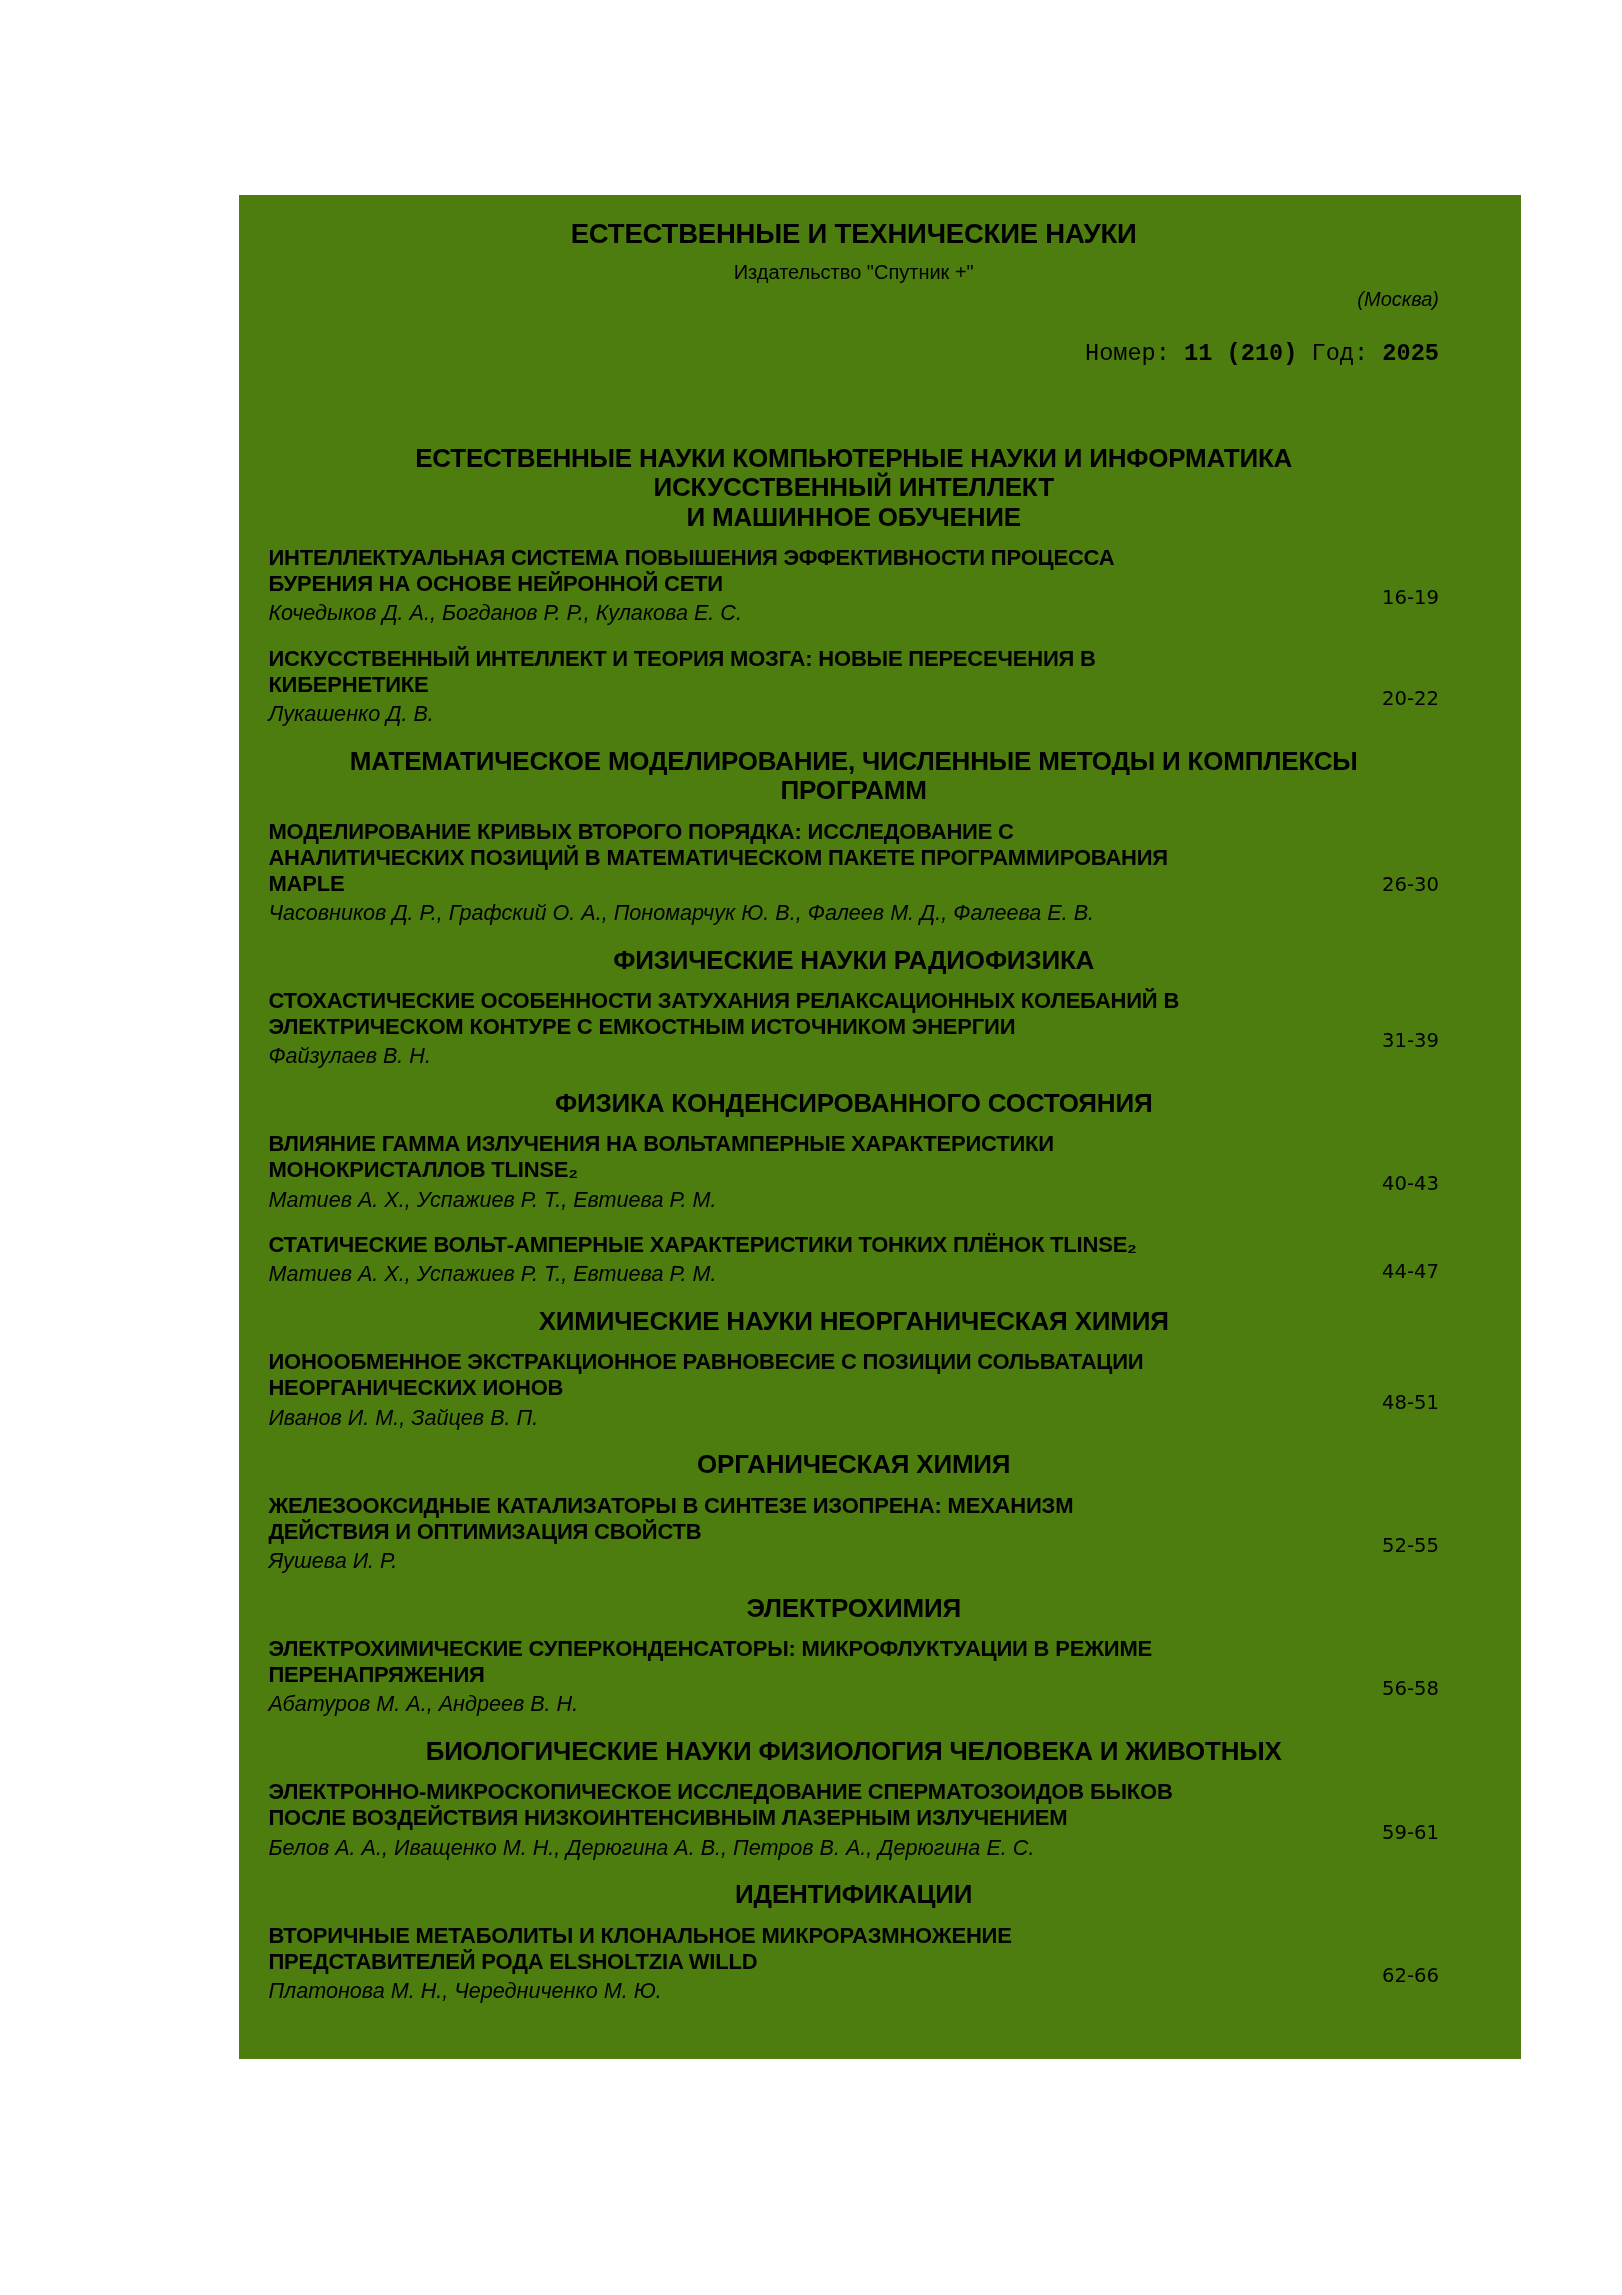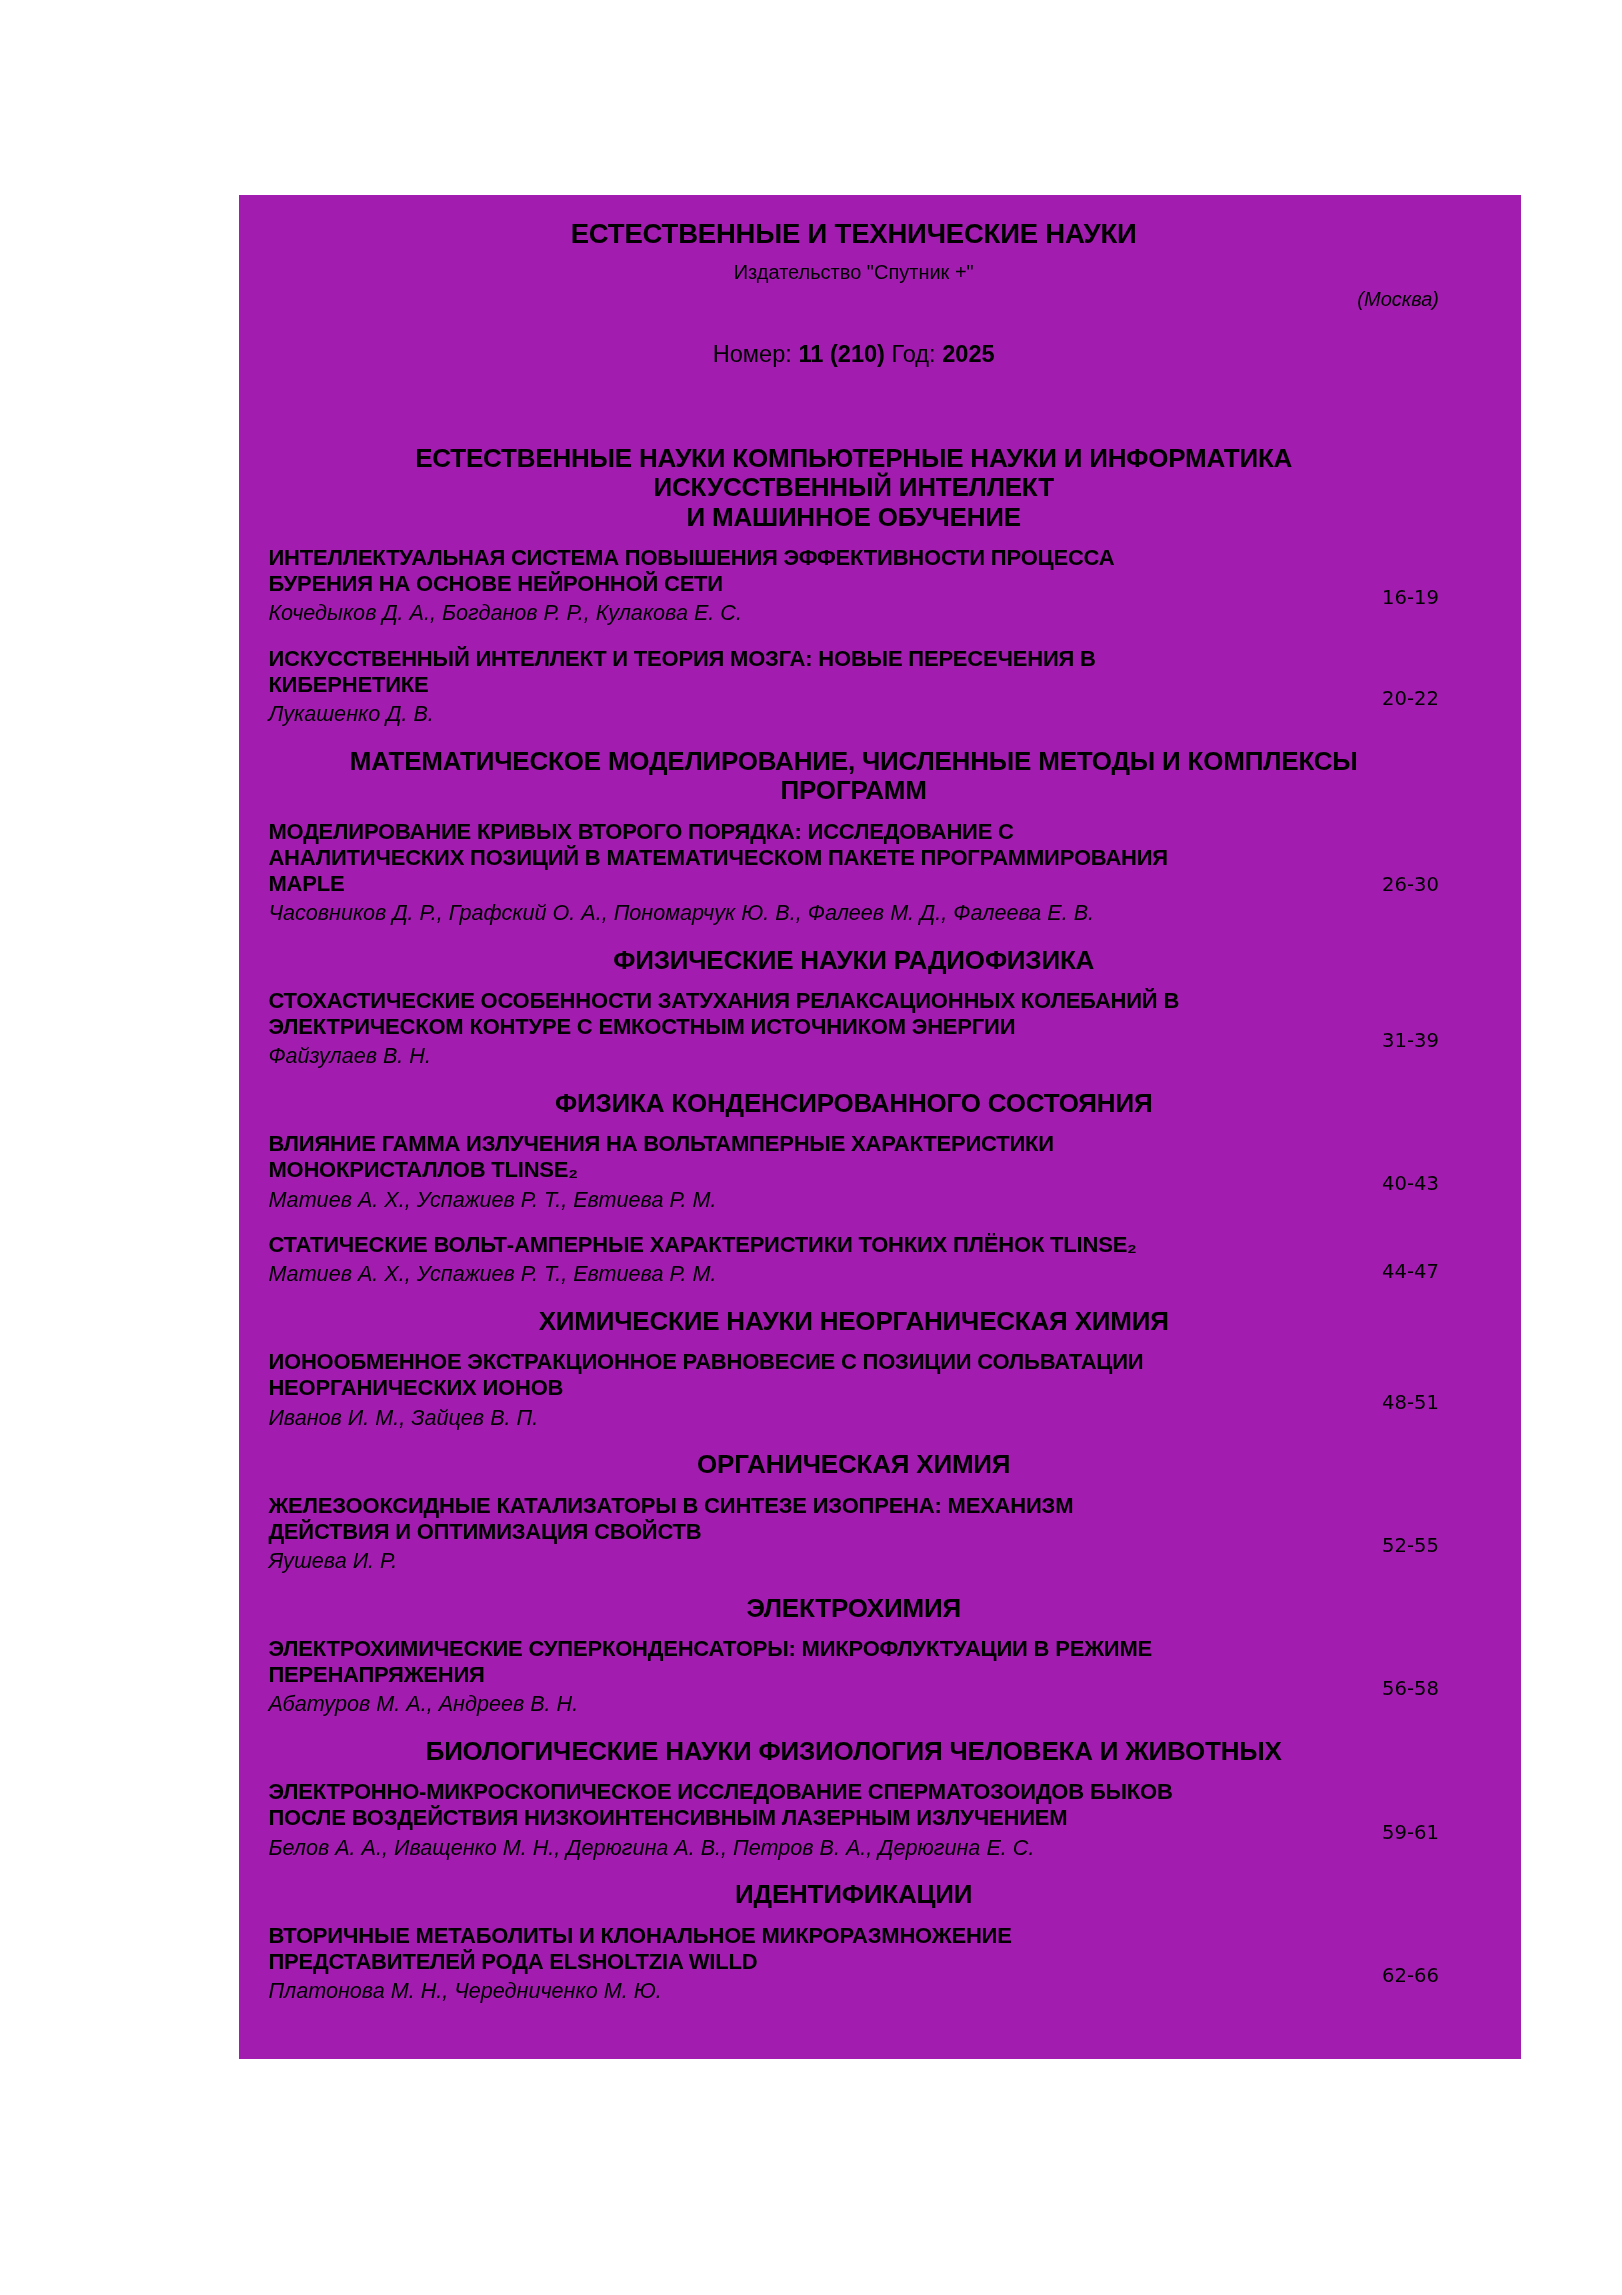--- a/index.html
+++ b/index.html
@@ -43,22 +43,23 @@
   .city {
     font-size: 20px;
     line-height: 27.5px;
     font-style: italic;
     text-align: right;
     margin: 0 0 25px 0;
   }
   .issue-line {
     font-size: 23.6px;
     line-height: 30px;
-    text-align: center;
+    text-align: right;
     margin: 18px 0 75px 0;
+    font-family: Liberation Mono, monospace;
   }
   .issue-line .b { font-weight: 700; }
   
   .section-heading {
     font-size: 26px;
     line-height: 29.4px;
     font-weight: 700;
     text-align: center;
     letter-spacing: -0.2px;
     white-space: pre-line;
@@ -92,21 +93,21 @@
     width: 98px;
     flex: 0 0 98px;
     text-align: right;
     white-space: nowrap;
     margin-top: 25px;
   }
 </style>
 </head>
 <body style="background: rgb(255, 255, 255);">
 
-<div class="panel" style="background: #a21caf; color: rgb(0, 0, 0);">
+<div class="panel" style="background: #4d7c0f; color: rgb(0, 0, 0);">
   <div class="journal-title">ЕСТЕСТВЕННЫЕ И ТЕХНИЧЕСКИЕ НАУКИ</div>
   <div class="publisher">Издательство "Спутник +"</div>
   <div class="city">(Москва)</div>
   <div class="issue-line"><span>Номер:</span> <span class="b">11 (210)</span> <span>Год:</span> <span class="b">2025</span></div>
 
   <div>
       <div class="section-heading">ЕСТЕСТВЕННЫЕ НАУКИ КОМПЬЮТЕРНЫЕ НАУКИ И ИНФОРМАТИКА ИСКУССТВЕННЫЙ ИНТЕЛЛЕКТ
 И МАШИННОЕ ОБУЧЕНИЕ</div>
       <div class="entry">
         <div class="entry-main">

